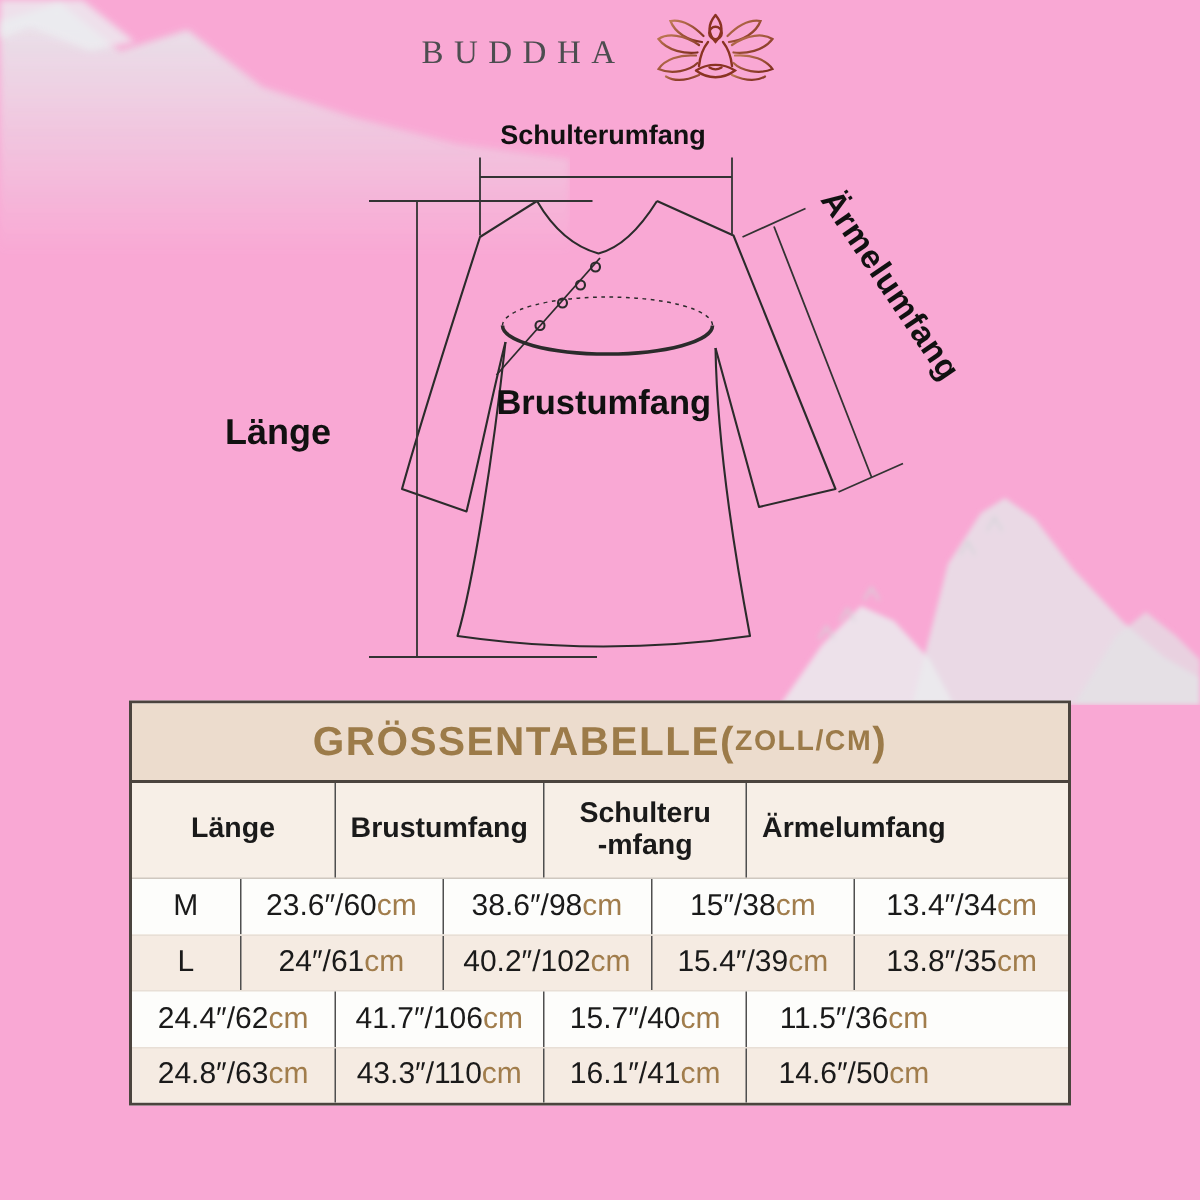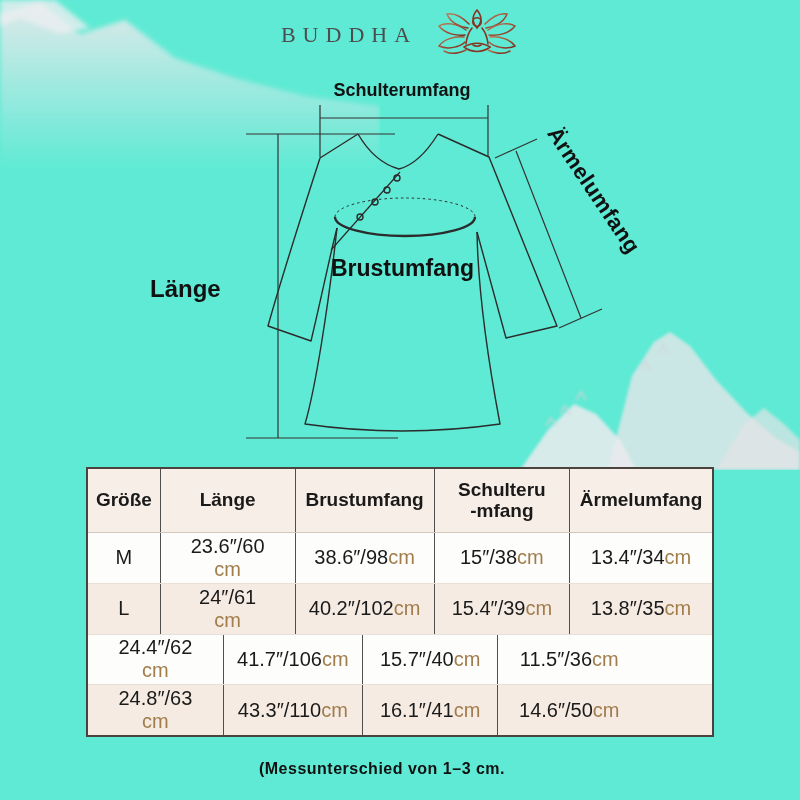--- a/index.html
+++ b/index.html
@@ -1,16 +1,16 @@
 <!DOCTYPE html>
 <html><head>
 <meta charset="utf-8">
 <style>
   html,body{margin:0;padding:0;background:#fafafb;}
-  #page{position:relative;width:800px;height:800px;background:#5eead4;overflow:hidden;
+  #page{position:relative;width:800px;height:800px;background:#f9a8d4;overflow:hidden;
         font-family:"Liberation Sans",sans-serif;color:#1a1a1a;}
   .abs{position:absolute;}
 
   
   .brand-row{top:6px;left:0;width:800px;height:58px;display:flex;align-items:center;justify-content:center;gap:18px;}
   .brand-word{font-family:"Liberation Serif",serif;font-size:22px;letter-spacing:7px;color:#4d4d50;font-weight:400;}
 
   
   .dlabel{font-weight:700;color:#111;}
   .lbl-shoulder{top:80px;left:280px;width:244px;text-align:center;font-size:18px;}
@@ -24,21 +24,21 @@
               box-sizing:border-box;display:flex;flex-direction:column;background:#fdfdfb;}
   .t-title{height:53px;flex:0 0 53px;background:#ecdccd;display:flex;align-items:center;justify-content:center;
            border-bottom:2px solid #4b443e;box-sizing:border-box;color:#9c7b49;font-weight:700;}
   .t-title .big{font-size:27px;letter-spacing:1px;}
   .t-title .small{font-size:19px;letter-spacing:1px;}
   .t-row{display:flex;flex:1 1 auto;}
   .t-head{flex:0 0 64px;background:#f7efe7;border-bottom:1px solid #cfc8c0;box-sizing:border-box;}
   .t-cell{display:flex;align-items:center;justify-content:center;text-align:center;box-sizing:border-box;
           border-left:1px solid #4f4f4f;font-size:20px;}
   .t-cell:first-child{border-left:none;}
-  .c0{width:11.5%;} .c1{width:21.6%;flex-direction:column;} .c2{width:22.3%;} .c3{width:21.7%;} .c4{width:22.9%;}
+  .c0{width:11.5%;} .c1{width:21.6%;} .c2{width:22.3%;} .c3{width:21.7%;} .c4{width:22.9%;}
   .t-head .t-cell{font-weight:700;font-size:19px;line-height:1.1;flex-direction:column;}
   .t-data{border-top:1px solid #e8dfd6;box-sizing:border-box;}
   .t-data.alt{background:#f5ebe2;}
   .unit{color:#a17d4c;}
 
   
   .footer-note{top:760px;left:0;width:764px;text-align:center;font-size:16px;font-weight:700;
                letter-spacing:.5px;color:#111;}
 
   svg{display:block;}
@@ -136,25 +136,27 @@
       <path d="M516,91 L581,258 M495,98 L537,79 M559,268 L602,249"></path>
     </g>
   </svg>
 
   <div class="abs dlabel lbl-shoulder">Schulterumfang</div>
   <div class="abs dlabel lbl-sleeve">Ärmelumfang</div>
   <div class="abs dlabel lbl-chest">Brustumfang</div>
   <div class="abs dlabel lbl-length">Länge</div>
 
   <div class="abs size-table">
+    <div class="t-title">
+      <span class="big">GRÖSSENTABELLE(</span>
+        <span class="small">ZOLL/CM</span>
+        <span class="big">)</span>
+    </div>
 
     <div class="t-row t-head">
-      <div class="t-cell c0">
-          <span>Größe</span>
-        </div>
       <div class="t-cell c1">
           <span>Länge</span>
         </div>
       <div class="t-cell c2">
           <span>Brustumfang</span>
         </div>
       <div class="t-cell c3">
           <span>Schulteru</span>
           <span>-mfang</span>
         </div>
@@ -235,15 +237,14 @@
           <span>16.1″/41</span>
           <span class="unit">cm</span>
         </div>
       <div class="t-cell c4">
           <span>14.6″/50</span>
           <span class="unit">cm</span>
         </div>
     </div>
   </div>
 
-  <div class="abs footer-note">(Messunterschied von 1–3 cm.</div>
 
 </div>
 
 </body></html>

